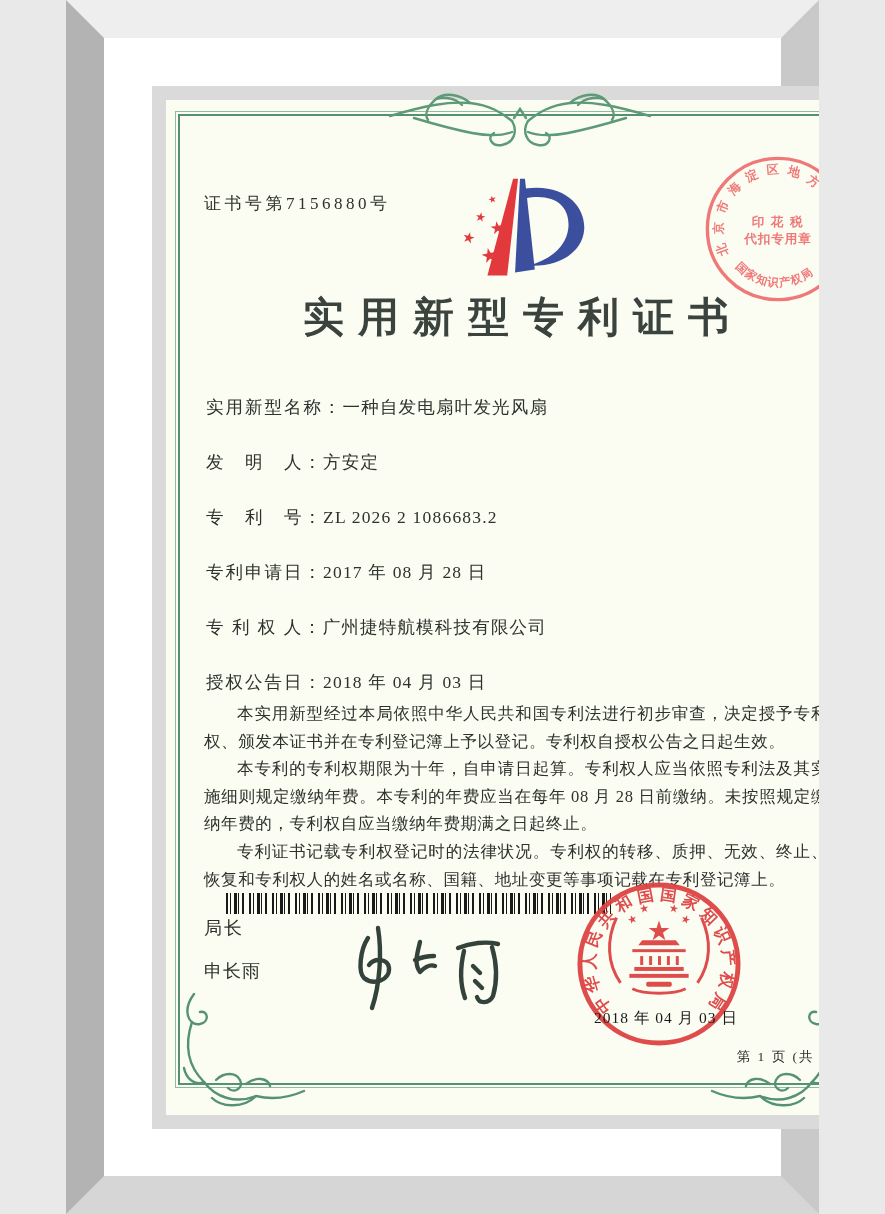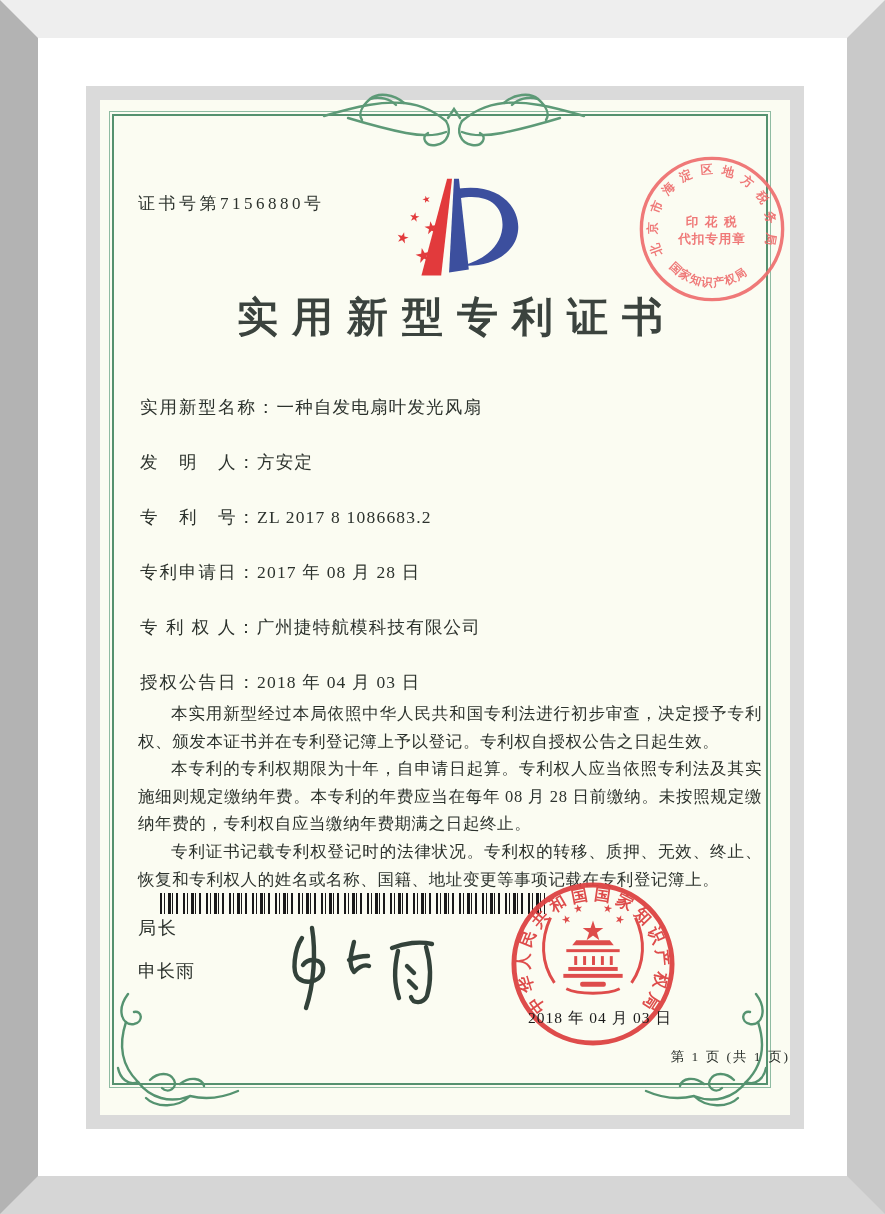--- a/index.html
+++ b/index.html
@@ -1,16 +1,16 @@
 <!DOCTYPE html>
 <html><head>
 <meta charset="utf-8">
 <style>
   html,body{margin:0;padding:0;background:#e9e9e9;}
-  .stage{position:relative;width:885px;height:1214px;margin:0 auto;background:#fff;
+  .stage{position:relative;width:753px;height:1214px;margin:0 auto;background:#fff;
          font-family:"Liberation Serif","DejaVu Serif",serif;overflow:hidden;}
   
   .frame{position:absolute;inset:0;box-sizing:border-box;
          border:38px solid;border-color:#eeeeee #c9c9c9 #d6d6d6 #b3b3b3;}
   .mat{position:absolute;inset:38px;background:#ffffff;}
   
   .paper{position:absolute;left:100px;top:100px;width:690px;height:1015px;
          background:#fbfcf2;box-shadow:0 0 0 14px #dadada;}
   
   .green-border{position:absolute;left:12px;top:14px;right:22px;bottom:30px;
@@ -133,21 +133,21 @@
     <div class="title">实用新型专利证书</div>
 
     <div class="fields">
       <div class="field-row">
         <span class="lbl">实用新型名称：</span><span class="val">一种自发电扇叶发光风扇</span>
       </div>
       <div class="field-row">
         <span class="lbl">发　明　人：</span><span class="val">方安定</span>
       </div>
       <div class="field-row">
-        <span class="lbl">专　利　号：</span><span class="val">ZL 2017 8 1086683.2</span>
+        <span class="lbl">专　利　号：</span><span class="val">ZL 2026 2 1086683.2</span>
       </div>
       <div class="field-row">
         <span class="lbl">专利申请日：</span><span class="val">2017 年 08 月 28 日</span>
       </div>
       <div class="field-row">
         <span class="lbl">专 利 权 人：</span><span class="val">广州捷特航模科技有限公司</span>
       </div>
       <div class="field-row">
         <span class="lbl">授权公告日：</span><span class="val">2018 年 04 月 03 日</span>
       </div>

